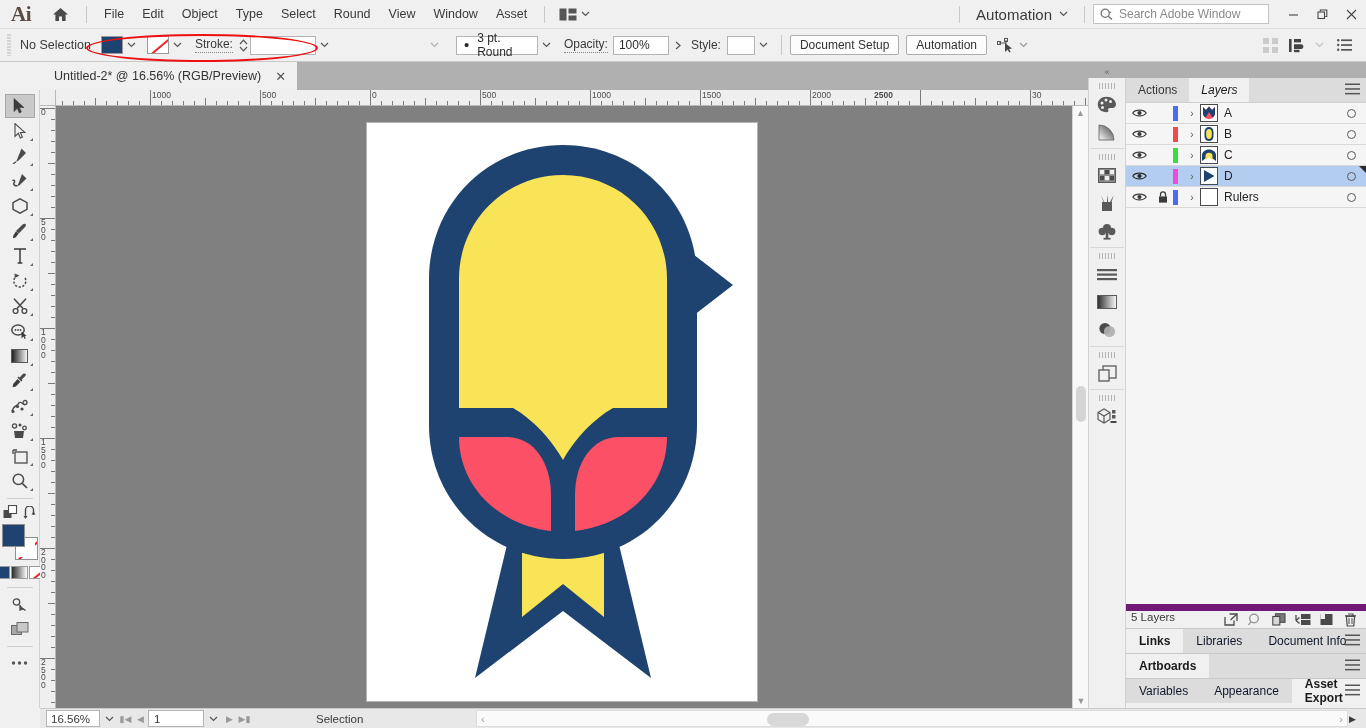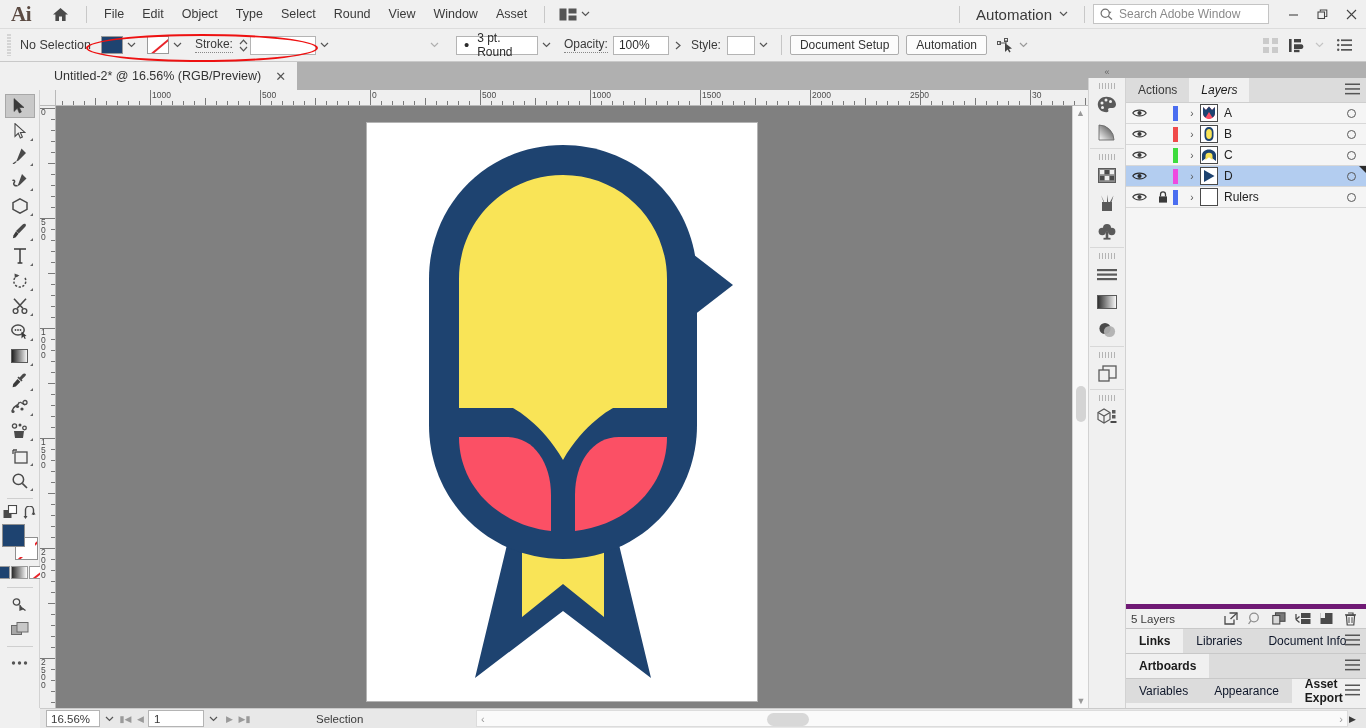--- a/index.html
+++ b/index.html
@@ -189,21 +189,21 @@
   .lr-lock { width:21px; display:flex; align-items:center; justify-content:center; }
   .lr-color { width:5px; height:15px; margin-right:6px; }
   .lr-arrow { width:16px; display:flex; align-items:center; justify-content:center; color:#555; font-size:10px;}
   .lr-thumb { width:18px; height:18px; border:1px solid #4a4a4a; background:#fff; margin-right:6px; overflow:hidden; position:relative;}
   .lr-name { flex:1; color:#222; }
   .lr-target { width:30px; display:flex; align-items:center; justify-content:center; }
   .ring { width:9px; height:9px; border:1.3px solid #585858; border-radius:50%; }
   .sel-corner { position:absolute; right:0; top:0; width:0;height:0;
      border-top:7px solid #2b2b2b; border-left:7px solid transparent; }
   .layerfoot {
-    display:flex; align-items:center; height:24px; border-top:5px solid #701a75;
+    display:flex; height:24px; border-top:7px solid #701a75;
     background:#f0f0f0; font-size:11.5px; color:#3a3a3a; padding-left:5px; gap:0;
   }
   .lf-icons { margin-left:auto; display:flex; align-items:center; gap:5px; padding-right:6px; }
   .lf-ico { width:19px; height:19px; display:flex; align-items:center; justify-content:center; }
   .collapsedpanel { }
   .cptabs { display:flex; align-items:stretch; height:25px; background:#dcdcdc; position:relative; border-top:1px solid #c8c8c8;}
   .cptab { padding:0 13px; display:flex; align-items:center; font-size:12px; color:#0f172a; }
   .cptab.active { background:#f0f0f0; color:#1a1a1a; font-weight:bold;}
 
   
@@ -685,21 +685,21 @@
         <div class="tick" style="left: 770px; height: 16px;"></div>
         <div class="tick" style="left: 781px; height: 4px;"></div>
         <div class="tick" style="left: 792px; height: 4px;"></div>
         <div class="tick" style="left: 803px; height: 4px;"></div>
         <div class="tick" style="left: 814px; height: 4px;"></div>
         <div class="tick" style="left: 825px; height: 7px;"></div>
         <div class="tick" style="left: 836px; height: 4px;"></div>
         <div class="tick" style="left: 847px; height: 4px;"></div>
         <div class="tick" style="left: 858px; height: 4px;"></div>
         <div class="tick" style="left: 869px; height: 4px;"></div>
-        <div class="rlabel" style="left: 868px;">2500</div>
+        <div class="rlabel" style="left: 832px; font-weight: bold;">2500</div>
         <div class="tick" style="left: 880px; height: 16px;"></div>
         <div class="tick" style="left: 891px; height: 4px;"></div>
         <div class="tick" style="left: 902px; height: 4px;"></div>
         <div class="tick" style="left: 913px; height: 4px;"></div>
         <div class="tick" style="left: 924px; height: 4px;"></div>
         <div class="tick" style="left: 935px; height: 7px;"></div>
         <div class="tick" style="left: 946px; height: 4px;"></div>
         <div class="tick" style="left: 957px; height: 4px;"></div>
         <div class="tick" style="left: 968px; height: 4px;"></div>
         <div class="tick" style="left: 979px; height: 4px;"></div>

